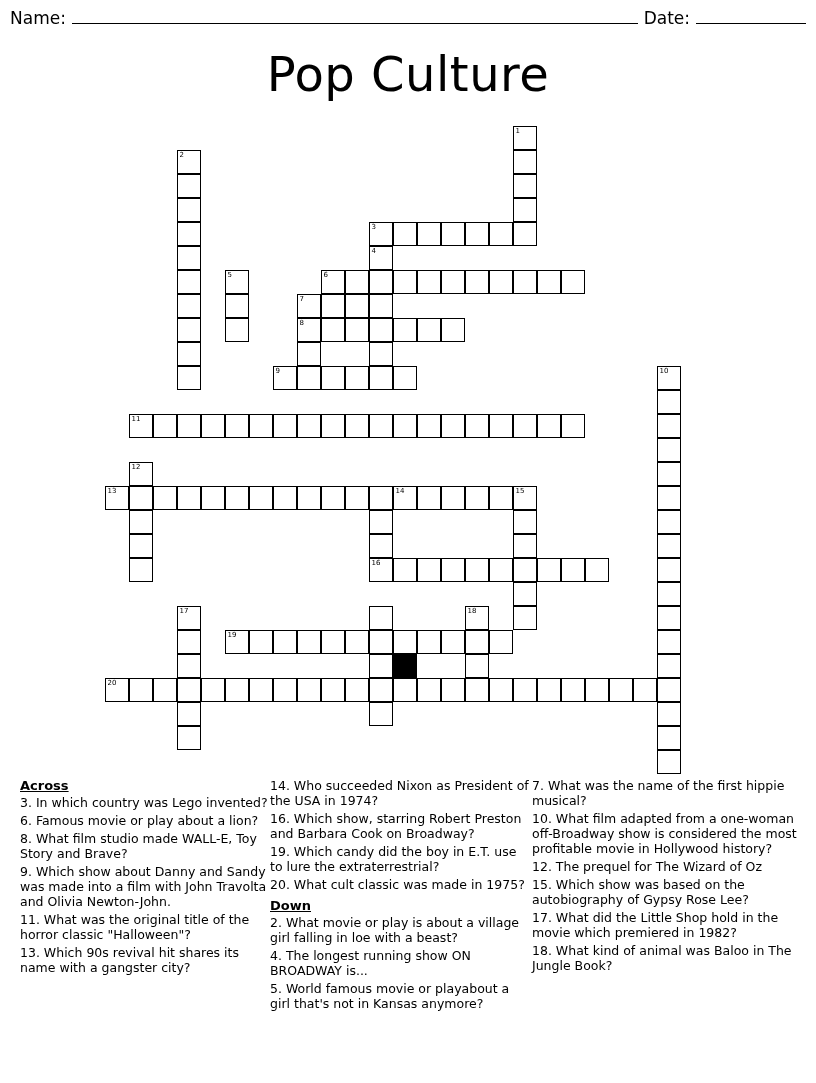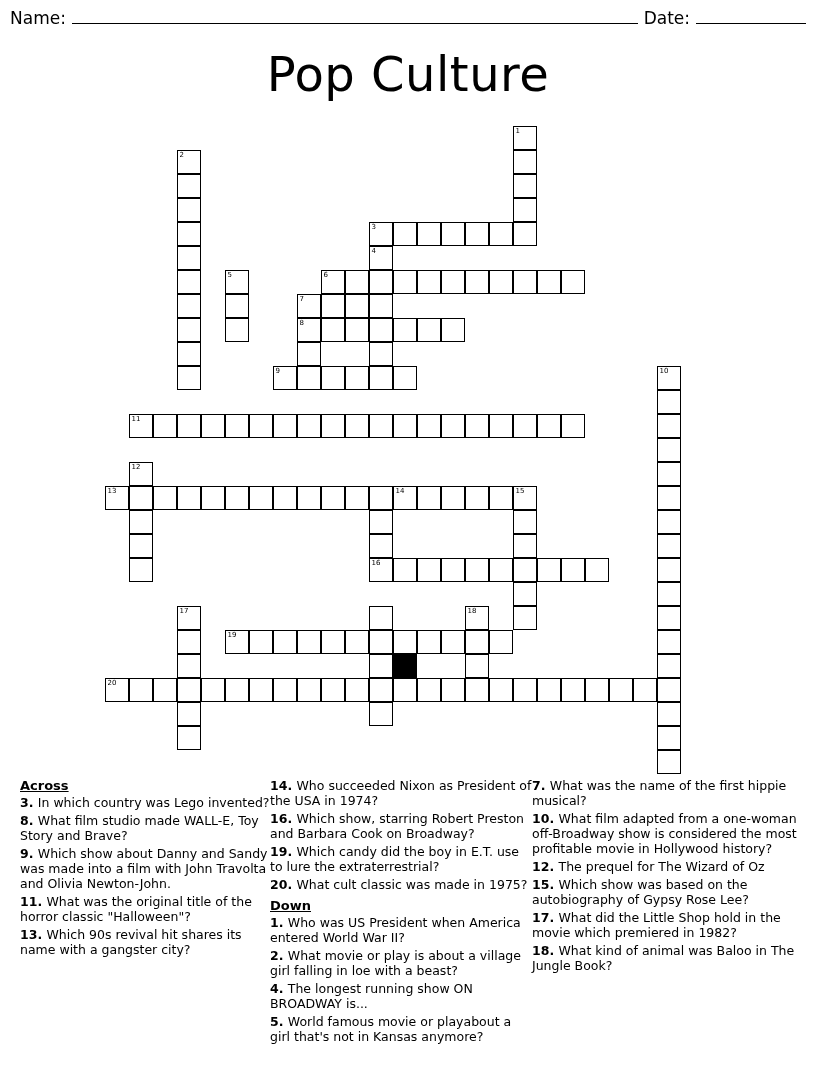--- a/index.html
+++ b/index.html
@@ -100,21 +100,21 @@
   .clue-col.c3 { width: 268px; }
   .clue-head {
     font-weight: bold;
     text-decoration: underline;
     margin-bottom: 2px;
     font-size: 13px;
   }
   .clue {
     margin-bottom: 3px;
   }
-  .clue b { font-weight: bold; margin-top: 16px; }
+  .clue b { font-weight: normal; margin-top: 16px; }
   .spacer-head { margin-top: 6px; }
 </style>
 </head>
 <body>
 
 <div class="page">
 
   <div class="header">
     <span>Name:</span>
     <span class="name-line"></span>
@@ -340,36 +340,36 @@
       <div class="cell" style="left: 585px; top: 560px;"></div>
       <div class="cell" style="left: 609px; top: 560px;"></div>
       <div class="cell" style="left: 633px; top: 560px;"></div>
     </div>
 
   <div class="clues">
     <div class="clue-col c1">
       <div class="clue-head">Across</div>
       <div id="col1">
           <div class="clue"><b>3. </b><span>In which country was Lego invented?</span></div>
+          <div class="clue"><b>6. </b><span>Famous movie or play about a lion?</span></div>
           <div class="clue"><b>8. </b><span>What film studio made WALL-E, Toy Story and Brave?</span></div>
           <div class="clue"><b>9. </b><span>Which show about Danny and Sandy was made into a film with John Travolta and Olivia Newton-John.</span></div>
           <div class="clue"><b>11. </b><span>What was the original title of the horror classic "Halloween"?</span></div>
           <div class="clue"><b>13. </b><span>Which 90s revival hit shares its name with a gangster city?</span></div>
         </div>
     </div>
     <div class="clue-col c2">
       <div id="col2a">
           <div class="clue"><b>14. </b><span>Who succeeded Nixon as President of the USA in 1974?</span></div>
           <div class="clue"><b>16. </b><span>Which show, starring Robert Preston and Barbara Cook on Broadway?</span></div>
           <div class="clue"><b>19. </b><span>Which candy did the boy in E.T. use to lure the extraterrestrial?</span></div>
           <div class="clue"><b>20. </b><span>What cult classic was made in 1975?</span></div>
         </div>
       <div class="clue-head spacer-head">Down</div>
       <div id="col2b">
-          <div class="clue"><b>1. </b><span>Who was US President when America entered World War II?</span></div>
           <div class="clue"><b>2. </b><span>What movie or play is about a village girl falling in loe with a beast?</span></div>
           <div class="clue"><b>4. </b><span>The longest running show ON BROADWAY is...</span></div>
           <div class="clue"><b>5. </b><span>World famous movie or playabout a girl that's not in Kansas anymore?</span></div>
         </div>
     </div>
     <div class="clue-col c3">
       <div id="col3">
           <div class="clue"><b>7. </b><span>What was the name of the first hippie musical?</span></div>
           <div class="clue"><b>10. </b><span>What film adapted from a one-woman off-Broadway show is considered the most profitable movie in Hollywood history?</span></div>
           <div class="clue"><b>12. </b><span>The prequel for The Wizard of Oz</span></div>

